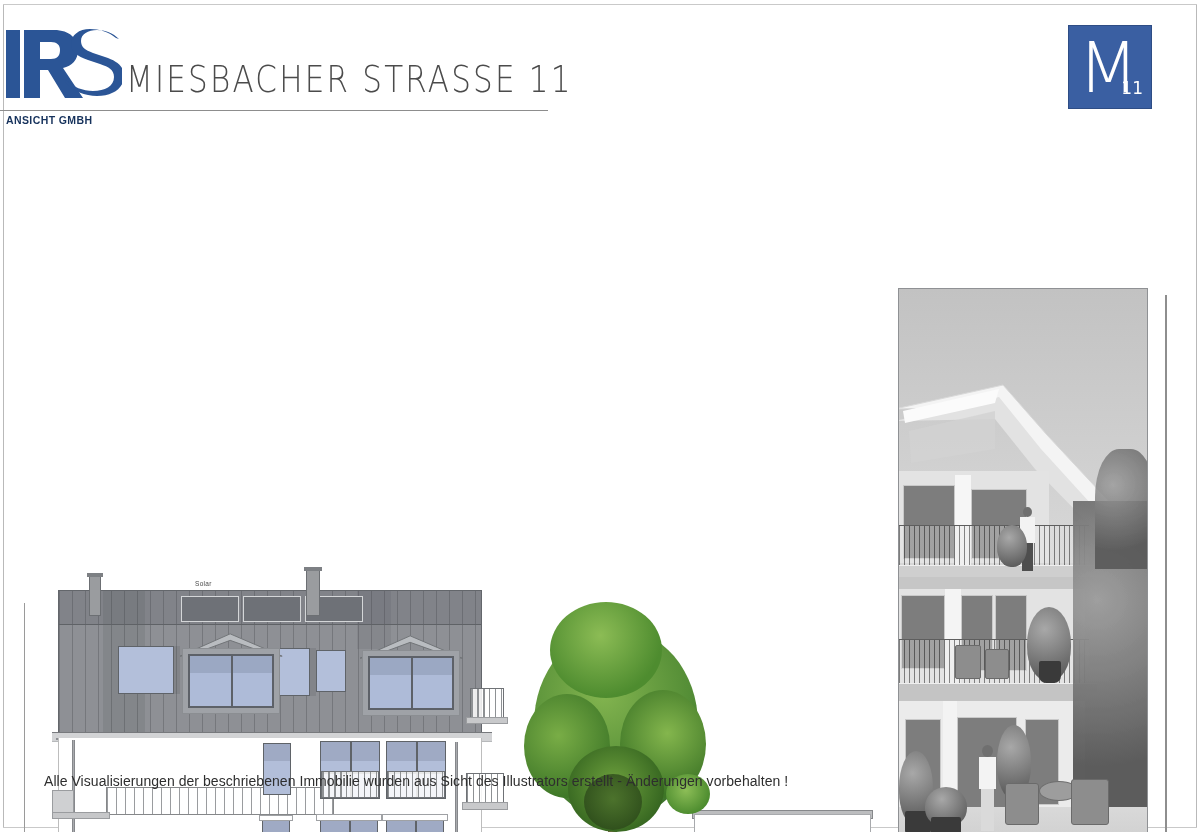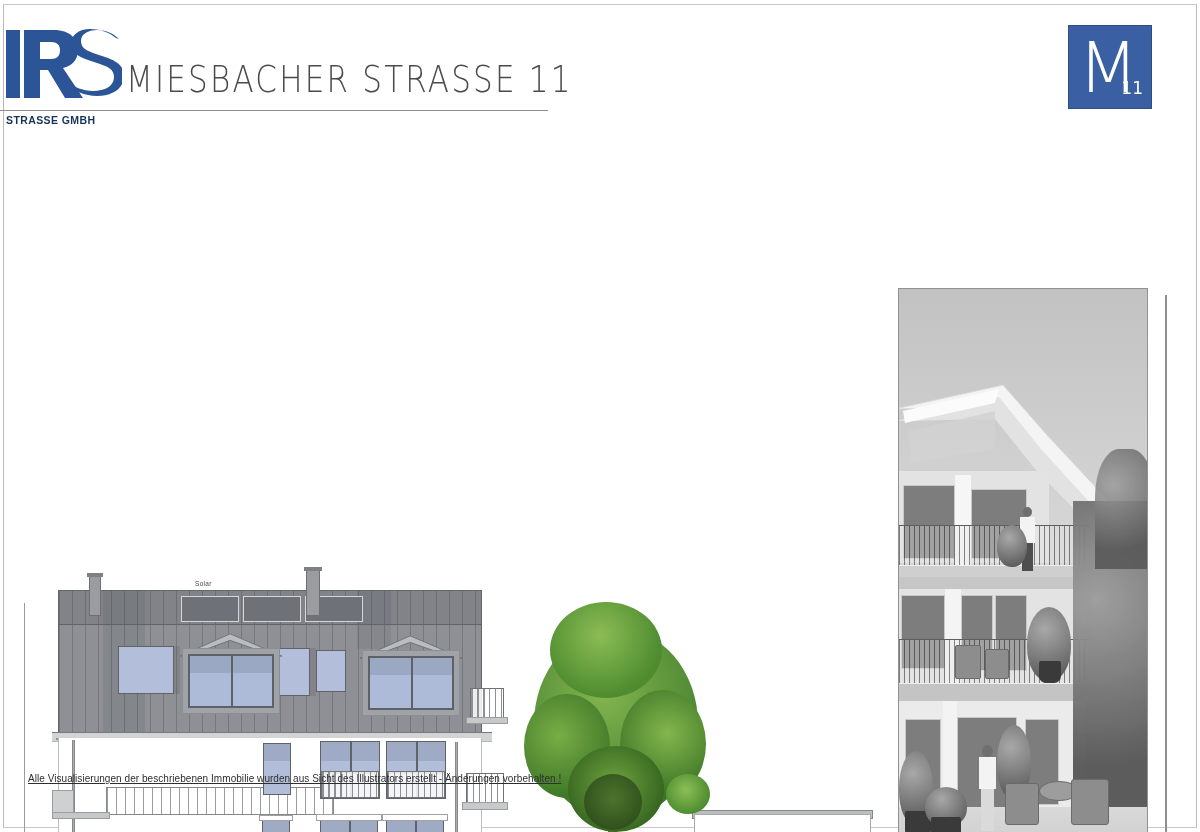--- a/index.html
+++ b/index.html
@@ -189,22 +189,22 @@
   .p-person .head{position:absolute;border-radius:50%;background:#6f6f6f;}
   .p-person .torso{position:absolute;background:#f3f3f3;}
   .p-person .legs{position:absolute;background:#dadada;}
   .p-chair{position:absolute;background:#8d8d8d;border:1px solid #6a6a6a;box-sizing:border-box;border-radius:2px;}
   .p-table{position:absolute;background:#9d9d9d;border:1px solid #6e6e6e;box-sizing:border-box;border-radius:50%;}
   .p-ground{position:absolute;left:0;bottom:0;width:100%;height:13%;
     background:linear-gradient(to bottom,#d9d9d9,#c4c4c4);}
 
   
   .disclaimer{
-    position:absolute;left:28px;top:773px;
-    font-size:10px;color:#2e2e2e;letter-spacing:.05px;white-space:nowrap;text-decoration:underline;
+    position:absolute;left:44px;top:773px;
+    font-size:14px;color:#2e2e2e;letter-spacing:.05px;white-space:nowrap;
   }
   .footer-bar{
     position:absolute;left:5px;top:794px;width:1163px;height:28px;
     background:#2d58a6;border:1px solid #22467f;box-sizing:border-box;
   }
   .footer-label{
     position:absolute;left:18px;top:4px;
     font-size:16px;color:#e9eef7;letter-spacing:1.4px;
     font-family:"DejaVu Sans",sans-serif;font-weight:300;
     transform:scaleY(1.1);transform-origin:left top;
@@ -226,21 +226,21 @@
       <g fill="#2b5596">
         <path d="M2 4 h14 v68 H2 Z"></path>
         <path d="M20 4 h30 c16 0 24 9 24 20 0 10 -6 16 -15 18 l20 30 h-18 L44 44 h-8 v28 H20 Z
                  M36 16 v17 h11 c6 0 9 -3 9 -9 0 -5 -3 -8 -9 -8 Z"></path>
         <path d="M112 12 c-7 -6 -17 -9 -26 -9 -11 0 -19 6 -19 15 0 8 6 12 17 16 l12 4
                  c9 3 14 6 14 13 0 9 -9 14 -21 14 -10 0 -20 -4 -27 -11 l-1 2 c8 9 20 14 32 14
                  16 0 27 -8 27 -20 0 -10 -7 -15 -19 -19 l-12 -4 c-8 -3 -12 -6 -12 -12 0 -7 7 -11 16 -11
                  8 0 16 3 22 9 Z"></path>
       </g>
     </svg>
-    <div class="logo-sub">STRASSE GMBH</div>
+    <div class="logo-sub">ANSICHT GMBH</div>
   </div>
 
   <div class="doc-title">MIESBACHER STRASSE 11</div>
   <div class="title-rule"></div>
 
   <div class="badge">
     <span class="badge-m">M</span>
     <span class="badge-n">11</span>
   </div>
 

